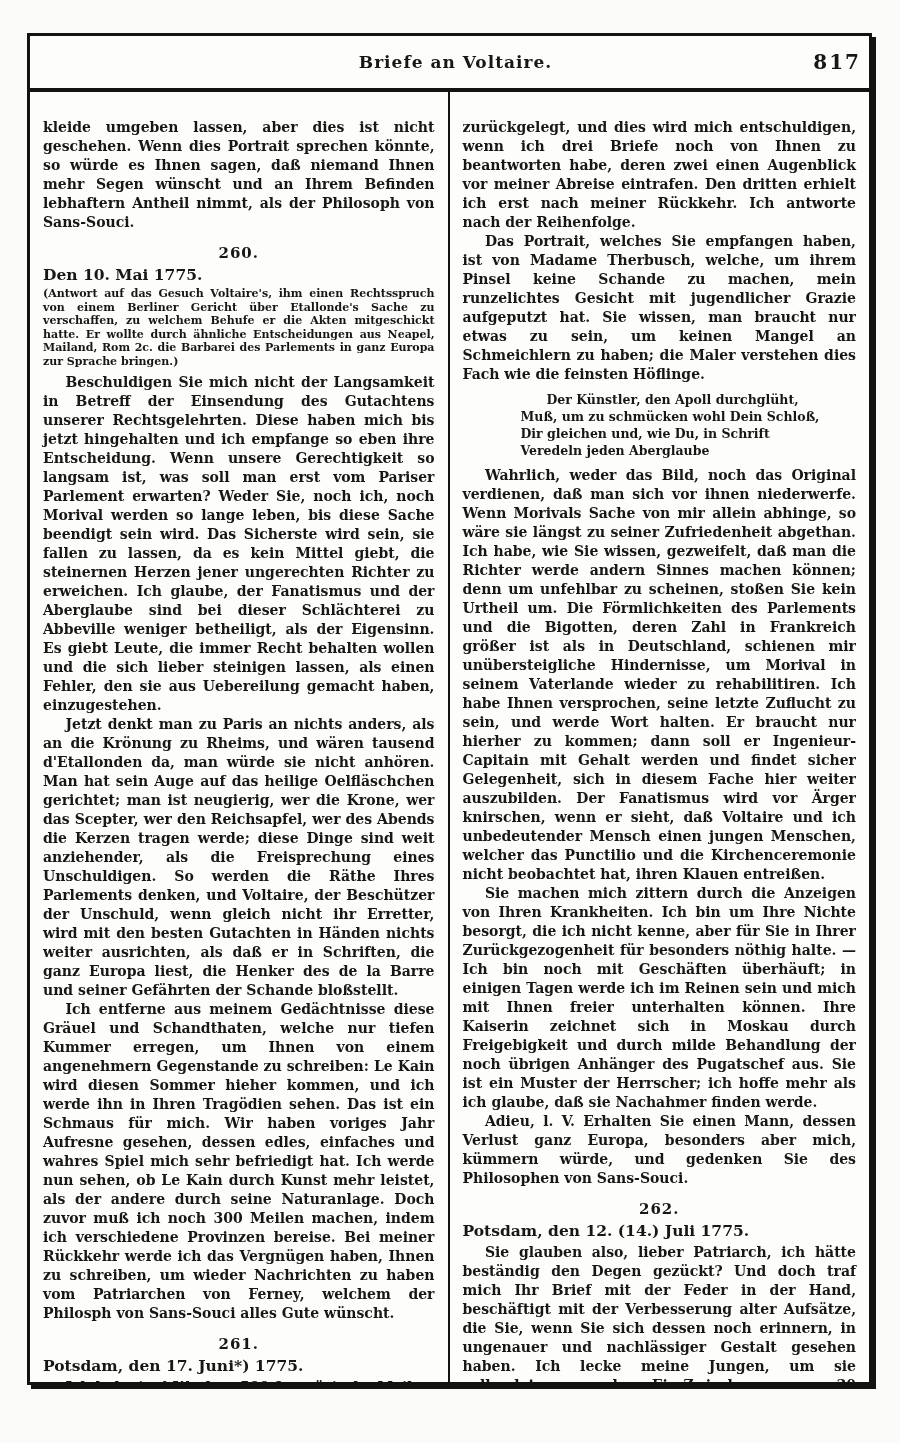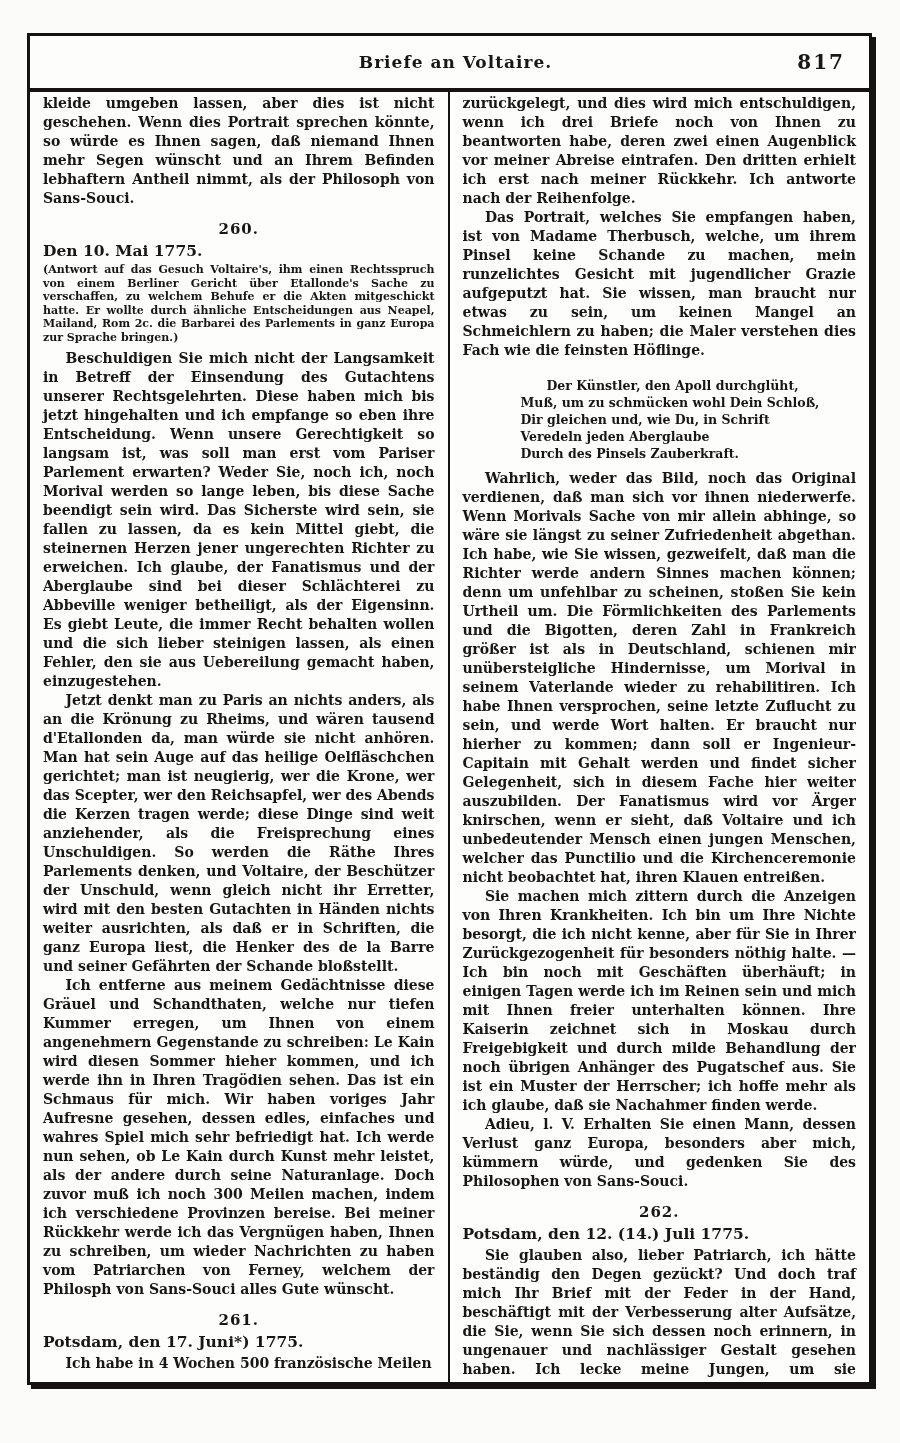--- a/index.html
+++ b/index.html
@@ -24,32 +24,32 @@
     border-bottom:4px solid #141311;
     position:relative;
     display:flex; align-items:center; justify-content:center;
     box-sizing:border-box;
     padding-left:12px;
   }
   .header-title {
     font-weight:bold; font-size:17px; letter-spacing:1px;
   }
   .page-number {
-    position:absolute; right:24px; top:14px;
+    position:absolute; right:8px; top:14px;
     font-weight:bold; font-size:20px; letter-spacing:2px;
   }
   .cols {
     display:flex;
     height:calc(100% - 56px);
     box-sizing:border-box;
   }
   .col {
     width:50%;
     box-sizing:border-box;
-    padding:2px 13px 6px 13px;
+    padding:26px 13px 6px 13px;
     font-size:14px; line-height:19px;
     font-weight:bold;
     text-align:justify;
     overflow:hidden;
   }
   .col-left { border-right:2px solid #141311; }
   .col p { margin:0; text-indent:1.6em; }
   .col p.noindent { text-indent:0; }
   .letter-number {
     text-align:center; text-indent:0 !important;
@@ -58,21 +58,21 @@
   }
   .letter-date {
     text-indent:0 !important;
     font-size:15.5px; margin:2px 4px 3px 0 !important;
   }
   .letter-note {
     font-size:11px; line-height:13.5px;
     text-align:justify; text-indent:0 !important;
     margin:2px 0 5px 0 !important;
   }
-  .poem { margin:17px 0 7px 58px; }
+  .poem { margin:7px 0 7px 58px; }
   .poem-line {
     font-size:12.5px; line-height:17px;
     text-align:left; text-indent:0 !important;
   }
   .poem-line.first { margin-left:26px !important; }
 </style>
 </head>
 <body>
 
 <div class="page-frame">
@@ -103,21 +103,20 @@
 
     <div class="col col-right">
       <p class="noindent">zurückgelegt, und dies wird mich entschuldigen, wenn ich drei Briefe noch von Ihnen zu beantworten habe, deren zwei einen Augenblick vor meiner Abreise eintrafen. Den dritten erhielt ich erst nach meiner Rückkehr. Ich antworte nach der Reihenfolge.</p>
       <p>Das Portrait, welches Sie empfangen haben, ist von Madame Therbusch, welche, um ihrem Pinsel keine Schande zu machen, mein runzelichtes Gesicht mit jugendlicher Grazie aufgeputzt hat. Sie wissen, man braucht nur etwas zu sein, um keinen Mangel an Schmeichlern zu haben; die Maler verstehen dies Fach wie die feinsten Höflinge.</p>
 
       <div class="poem">
         <p class="poem-line first">Der Künstler, den Apoll durchglüht,</p>
         <p class="poem-line">Muß, um zu schmücken wohl Dein Schloß,</p>
         <p class="poem-line">Dir gleichen und, wie Du, in Schrift</p>
         <p class="poem-line">Veredeln jeden Aberglaube</p>
-        <p class="poem-line">Durch des Pinsels Zauberkraft.</p>
       </div>
 
       <p>Wahrlich, weder das Bild, noch das Original verdienen, daß man sich vor ihnen niederwerfe. Wenn Morivals Sache von mir allein abhinge, so wäre sie längst zu seiner Zufriedenheit abgethan. Ich habe, wie Sie wissen, gezweifelt, daß man die Richter werde andern Sinnes machen können; denn um unfehlbar zu scheinen, stoßen Sie kein Urtheil um. Die Förmlichkeiten des Parlements und die Bigotten, deren Zahl in Frankreich größer ist als in Deutschland, schienen mir unübersteigliche Hindernisse, um Morival in seinem Vaterlande wieder zu rehabilitiren. Ich habe Ihnen versprochen, seine letzte Zuflucht zu sein, und werde Wort halten. Er braucht nur hierher zu kommen; dann soll er Ingenieur-Capitain mit Gehalt werden und findet sicher Gelegenheit, sich in diesem Fache hier weiter auszubilden. Der Fanatismus wird vor Ärger knirschen, wenn er sieht, daß Voltaire und ich unbedeutender Mensch einen jungen Menschen, welcher das Punctilio und die Kirchenceremonie nicht beobachtet hat, ihren Klauen entreißen.</p>
       <p>Sie machen mich zittern durch die Anzeigen von Ihren Krankheiten. Ich bin um Ihre Nichte besorgt, die ich nicht kenne, aber für Sie in Ihrer Zurückgezogenheit für besonders nöthig halte. — Ich bin noch mit Geschäften überhäuft; in einigen Tagen werde ich im Reinen sein und mich mit Ihnen freier unterhalten können. Ihre Kaiserin zeichnet sich in Moskau durch Freigebigkeit und durch milde Behandlung der noch übrigen Anhänger des Pugatschef aus. Sie ist ein Muster der Herrscher; ich hoffe mehr als ich glaube, daß sie Nachahmer finden werde.</p>
       <p>Adieu, l. V. Erhalten Sie einen Mann, dessen Verlust ganz Europa, besonders aber mich, kümmern würde, und gedenken Sie des Philosophen von Sans-Souci.</p>
 
       <p class="letter-number">262.</p>
       <p class="letter-date">Potsdam, den 12. (14.) Juli 1775.</p>
       <p>Sie glauben also, lieber Patriarch, ich hätte beständig den Degen gezückt? Und doch traf mich Ihr Brief mit der Feder in der Hand, beschäftigt mit der Verbesserung alter Aufsätze, die Sie, wenn Sie sich dessen noch erinnern, in ungenauer und nachlässiger Gestalt gesehen haben. Ich lecke meine Jungen, um sie vollendeter zu machen. Ein Zwischenraum von 30 Jahren macht vorsichtiger, und</p>
 

